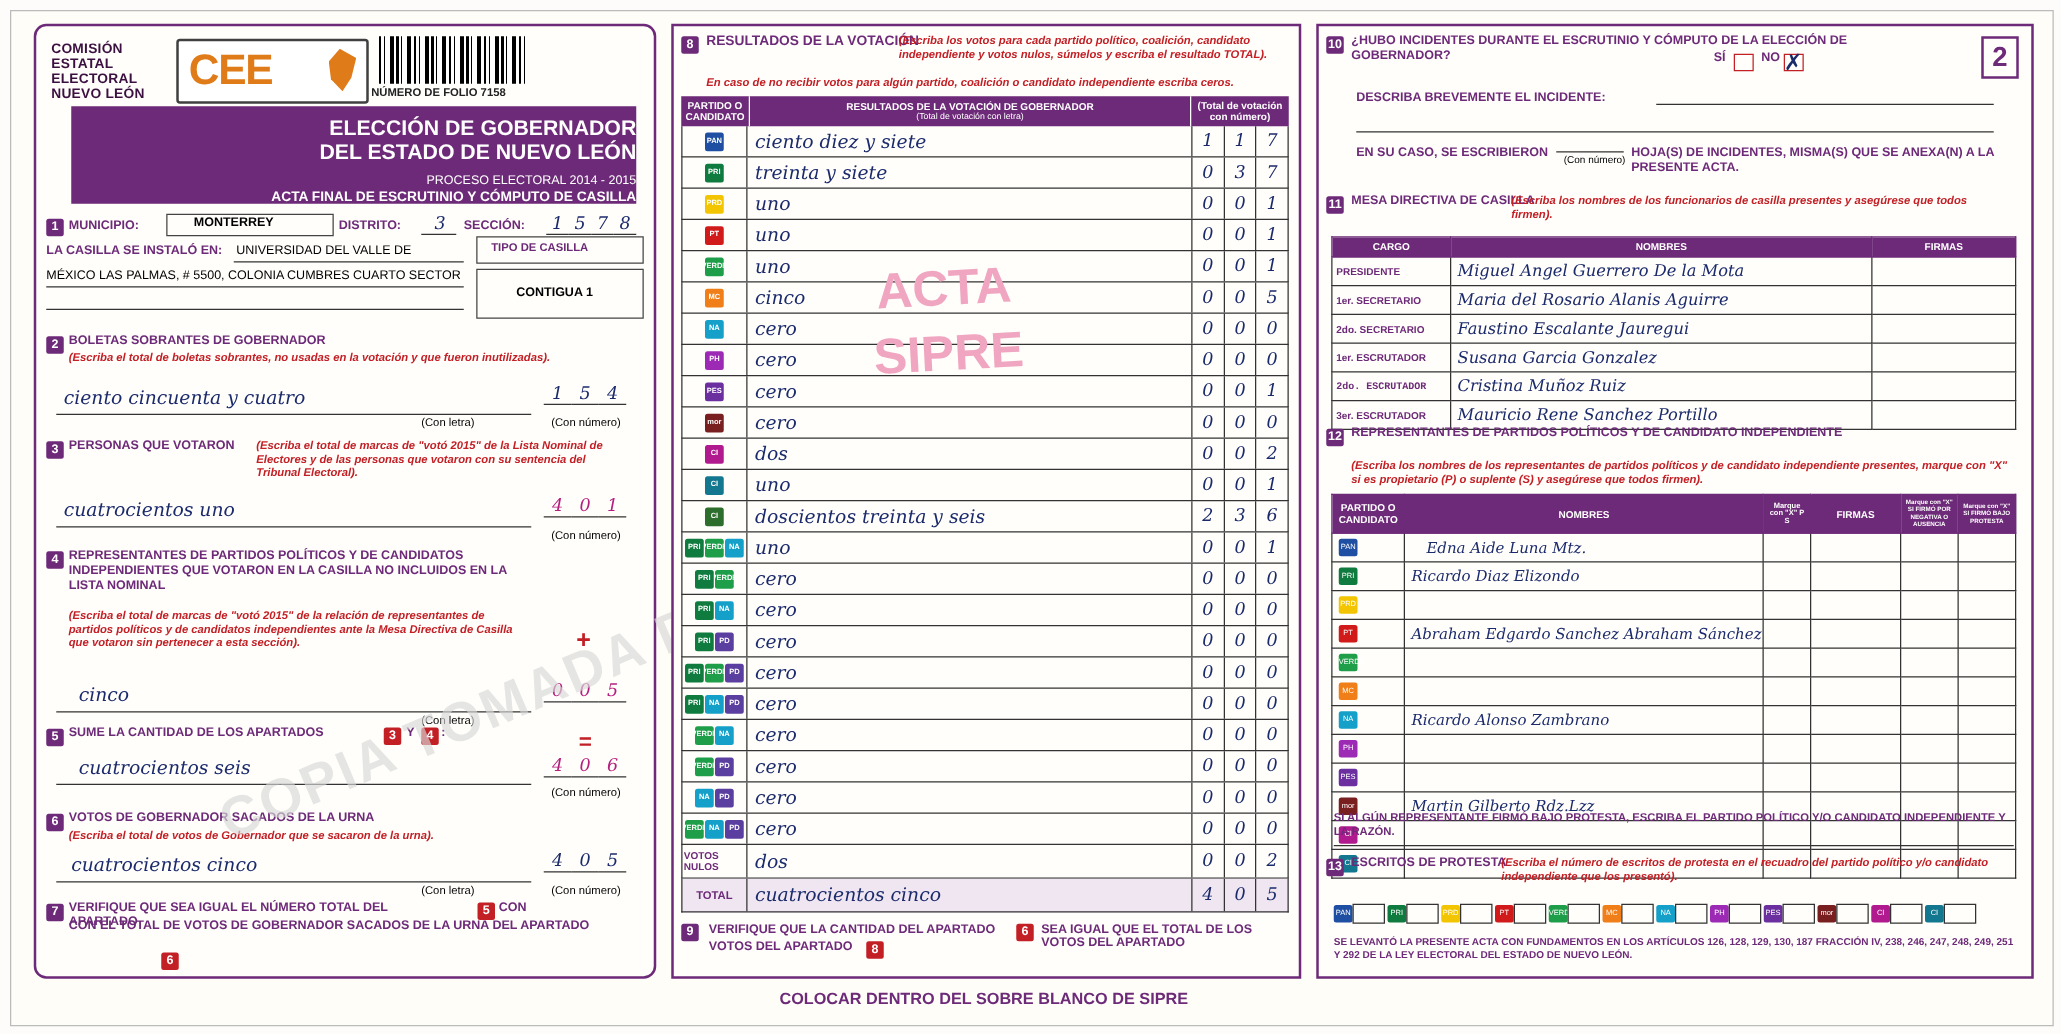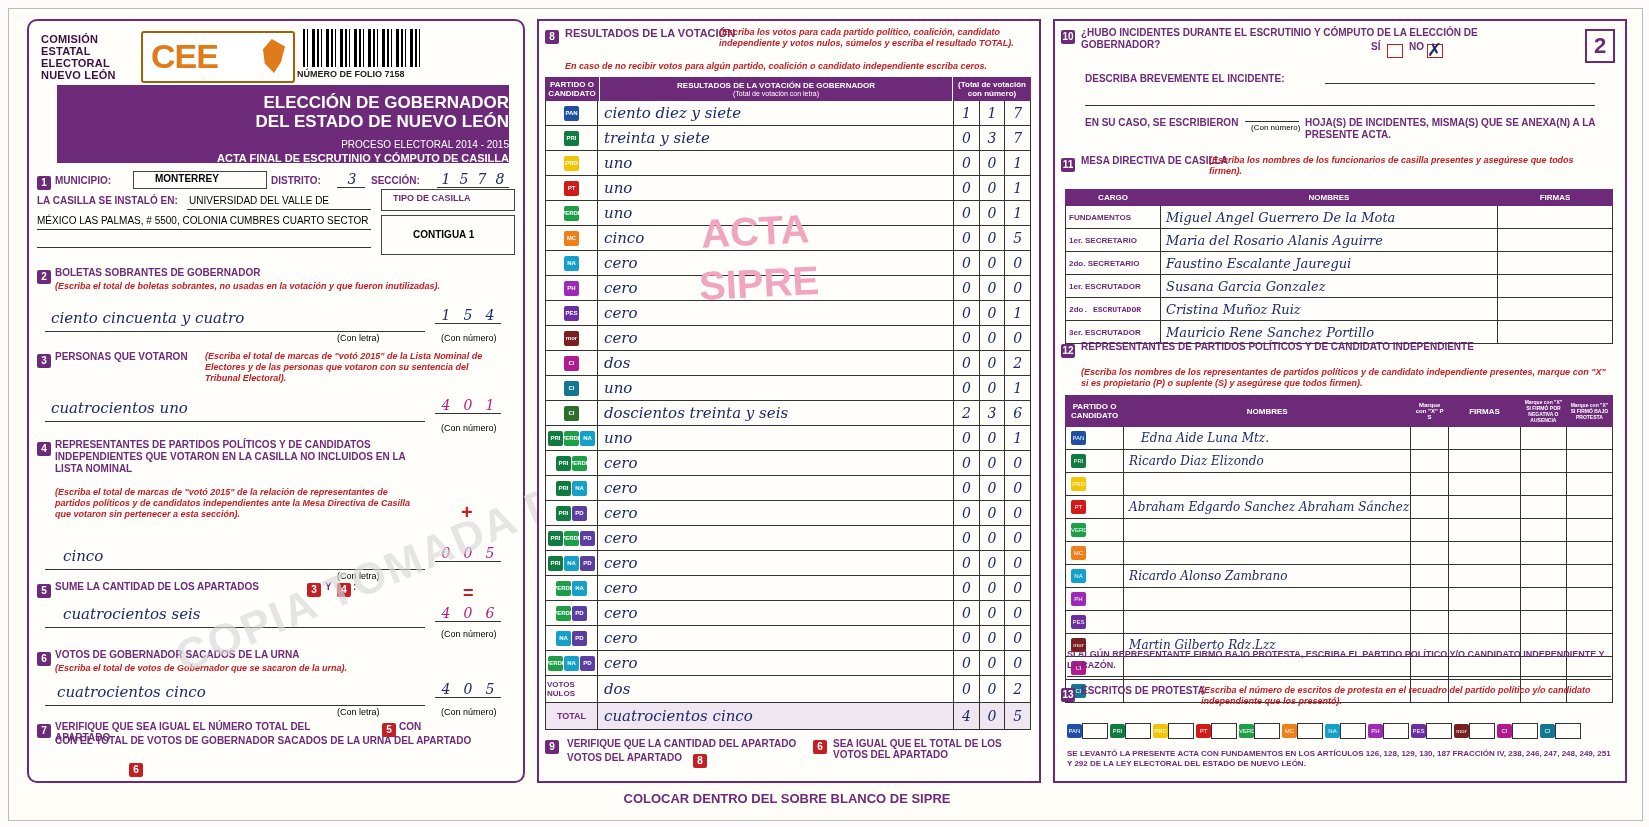--- a/index.html
+++ b/index.html
@@ -18,21 +18,21 @@
   .hand{font-family:"DejaVu Serif", serif;font-style:italic;color:#1b2a6b;font-size:15px;white-space:nowrap;}
   .hand.sm{font-size:13px;}
   .hw-digit{font-family:"DejaVu Serif", serif;font-style:italic;color:#1b2a6b;font-size:14px;text-align:center;}
   .tiny{font-size:8px;}
   .xs{font-size:9px;}
   .s{font-size:10px;}
 
   
   .cee-head{position:absolute;left:6px;top:6px;width:482px;height:56px;}
   .cee-txt{position:absolute;left:6px;top:6px;font-size:11px;font-weight:bold;color:#3b1040;line-height:12px;letter-spacing:.2px;}
-  .cee-logo{position:absolute;left:106px;top:4px;width:150px;height:48px;border:2px solid #a16207;border-radius:3px;background:#fff;}
+  .cee-logo{position:absolute;left:106px;top:4px;width:150px;height:48px;border:2px solid #404040;border-radius:3px;background:#fff;}
   .cee-word{position:absolute;left:8px;top:4px;font-size:34px;font-weight:bold;color:#e07b19;font-family:"Liberation Sans",sans-serif;letter-spacing:-1px;}
   .cee-state{position:absolute;right:8px;top:6px;width:22px;height:34px;background:#e07b19;clip-path:polygon(40% 0,100% 22%,82% 68%,50% 100%,8% 72%,0 30%);}
   .barcode{position:absolute;left:268px;top:2px;width:118px;height:38px;background:repeating-linear-gradient(90deg,#000 0 2px,#fff 2px 4px,#000 4px 5px,#fff 5px 9px,#000 9px 12px,#fff 12px 14px);}
   .folio{position:absolute;left:262px;top:42px;font-size:9px;font-weight:bold;color:#222;}
 
   .titlebox{position:absolute;left:28px;top:64px;width:452px;height:78px;background:#6d2a78;color:#fff;text-align:right;}
   .titlebox .t1{font-size:17px;font-weight:bold;margin-top:8px;line-height:19px;}
   .titlebox .t2{font-size:10px;margin-top:8px;}
   .titlebox .t3{font-size:11px;font-weight:bold;margin-top:2px;}
 
@@ -600,21 +600,21 @@
         <div class="abs red xs" style="left:148px;top:0px;width:390px;font-style:italic;font-weight:bold;line-height:11px;">(Escriba los nombres de los funcionarios de casilla presentes y asegúrese que todos firmen).</div>
       </div>
       <table class="ctbl" id="mesa-table" style="position:absolute;left:10px;top:168px;width:548px;">
           <tbody>
             <tr>
               <th style="width:90px">CARGO</th>
               <th style="width:auto">NOMBRES</th>
               <th style="width:110px">FIRMAS</th>
             </tr>
             <tr>
-              <td class="bold purple" style="font-size:8px;padding-left:3px;">FUNDAMENTOS</td>
+              <td class="bold purple" style="font-size:8px;padding-left:3px;">PRESIDENTE</td>
               <td><span class="hand sm" style="padding-left:4px;">Miguel Angel Guerrero De la Mota</span></td>
               <td></td>
             </tr>
             <tr>
               <td class="bold purple" style="font-size:8px;padding-left:3px;">1er. SECRETARIO</td>
               <td><span class="hand sm" style="padding-left:4px;">Maria del Rosario Alanis Aguirre</span></td>
               <td></td>
             </tr>
             <tr>
               <td class="bold purple" style="font-size:8px;padding-left:3px;">2do. SECRETARIO</td>

